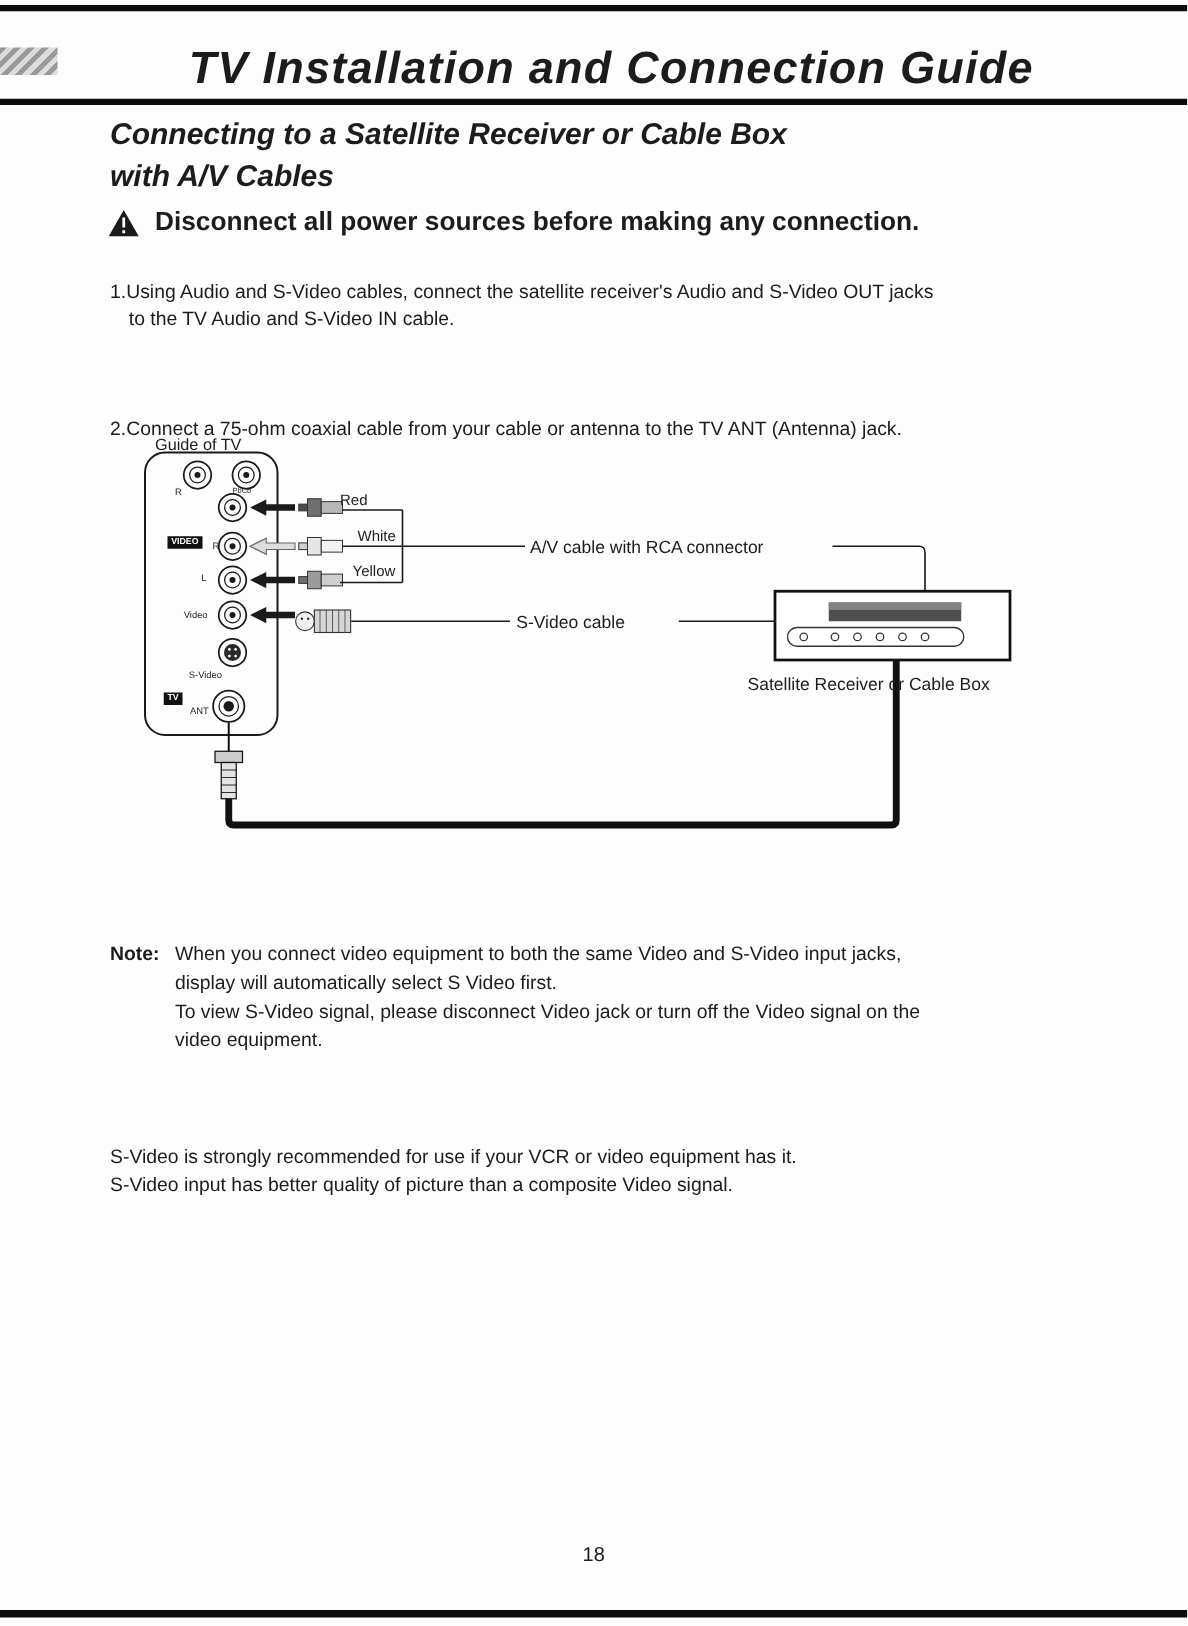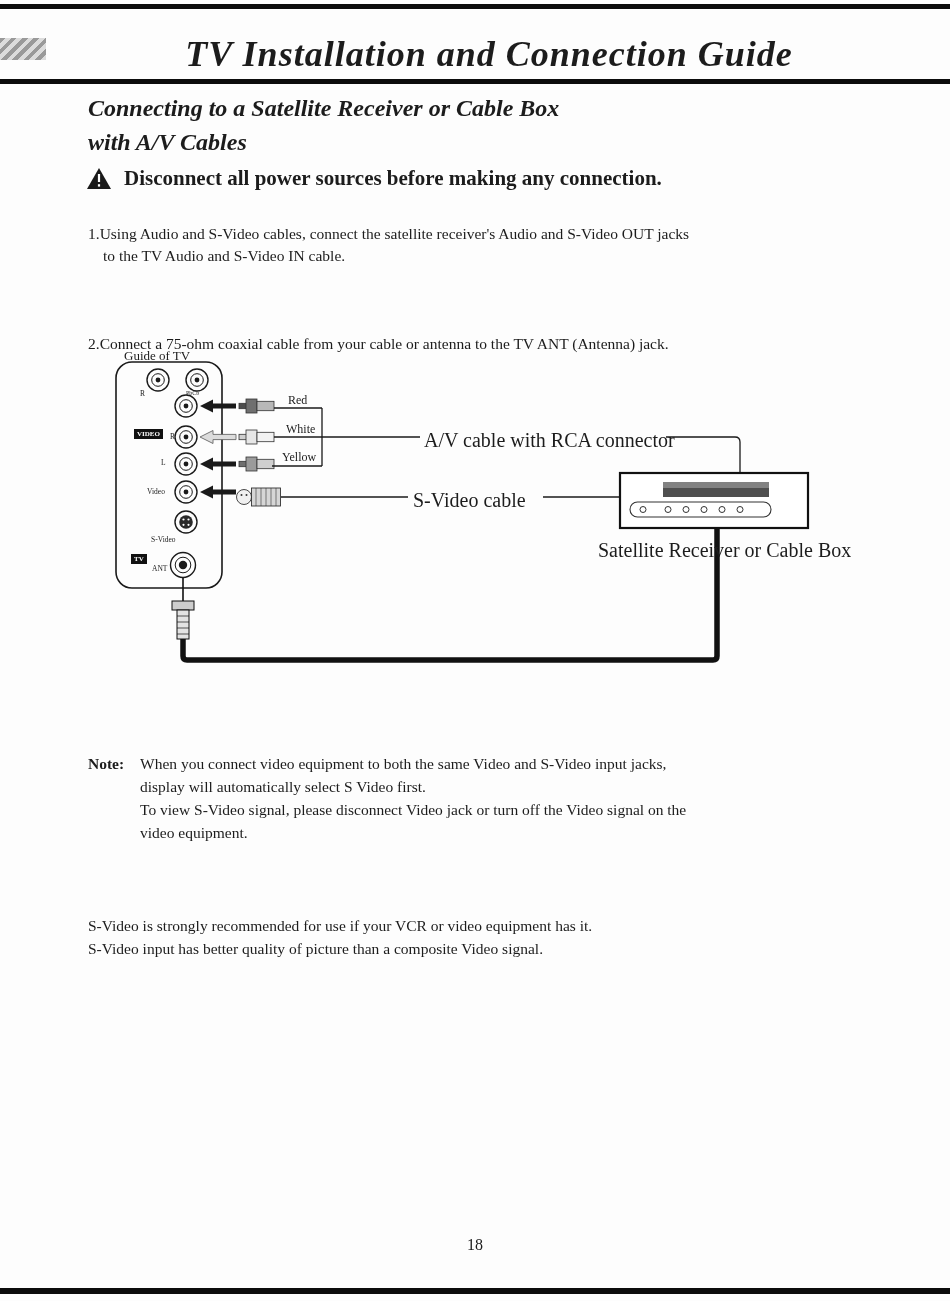--- a/index.html
+++ b/index.html
@@ -1,19 +1,19 @@
 <!DOCTYPE html>
 <html><head>
 <meta charset="utf-8">
 <style>
   * { margin:0; padding:0; box-sizing:border-box; }
   html,body { background:#ffffff; }
   .page {
     position:relative; width:950px; height:1301px; margin:0 auto;
-    background:#fdfdfd; font-family:Liberation Serif, serif;
+    background:#fdfdfd; font-family:Liberation Sans, sans-serif;
     color:#1c1c1c; overflow:hidden;
   }
   .bar { position:absolute; left:0; width:100%; background:#0c0c0c; }
   .top-bar { top:4px; height:5px; }
   .title-rule { top:79px; height:5px; }
   .bottom-bar { top:1288px; height:6px; }
   .corner-art {
     position:absolute; top:38px; left:0; width:46px; height:22px;
     background:repeating-linear-gradient(135deg,#9a9a9a 0 4px,#dcdcdc 4px 8px);
   }
@@ -30,27 +30,27 @@
     position:absolute; top:166px; left:86px; display:flex; align-items:center;
     gap:12px; font-size:21px; font-weight:bold;
   }
   .step { position:absolute; left:88px; font-size:15.5px; line-height:22px; }
   .step-1 { top:223px; }
   .step-1 .cont { padding-left:15px; }
   .step-2 { top:289px;margin-top:44px; }
 
   .diagram { position:absolute; top:345px; left:0; width:950px; height:335px; }
   .diagram svg { position:absolute; left:0; top:0; }
-  .dlabel { position:absolute; font-size:20px; white-space:nowrap; }
+  .dlabel { position:absolute; font-size:14px; white-space:nowrap; }
   .rear-tv { left:124px; top:3px; font-size:13px; }
   .av   { left:424px; top:84px; }
   .svc  { left:413px; top:144px; }
   .recv { left:598px; top:194px; }
   .clabel { position:absolute; font-size:12px; white-space:nowrap; color:#222; }
-  .red    { left:288px; top:48px;text-align:center; }
+  .red    { left:272px; top:48px;text-align:center; }
   .white  { left:286px; top:77px; }
   .yellow { left:282px; top:105px; }
   .jlabel { position:absolute; font-size:7.5px; color:#222; white-space:nowrap; }
   .jl-r-top  { left:140px; top:44px; }
   .jl-pbcb   { left:186px; top:45px; font-size:6px; }
   .jl-r-mid  { left:170px; top:87px; }
   .jl-l      { left:161px; top:113px; }
   .jl-video  { left:147px; top:142px; }
   .jl-svideo { left:151px; top:190px; }
   .jl-ant    { left:152px; top:219px; }

